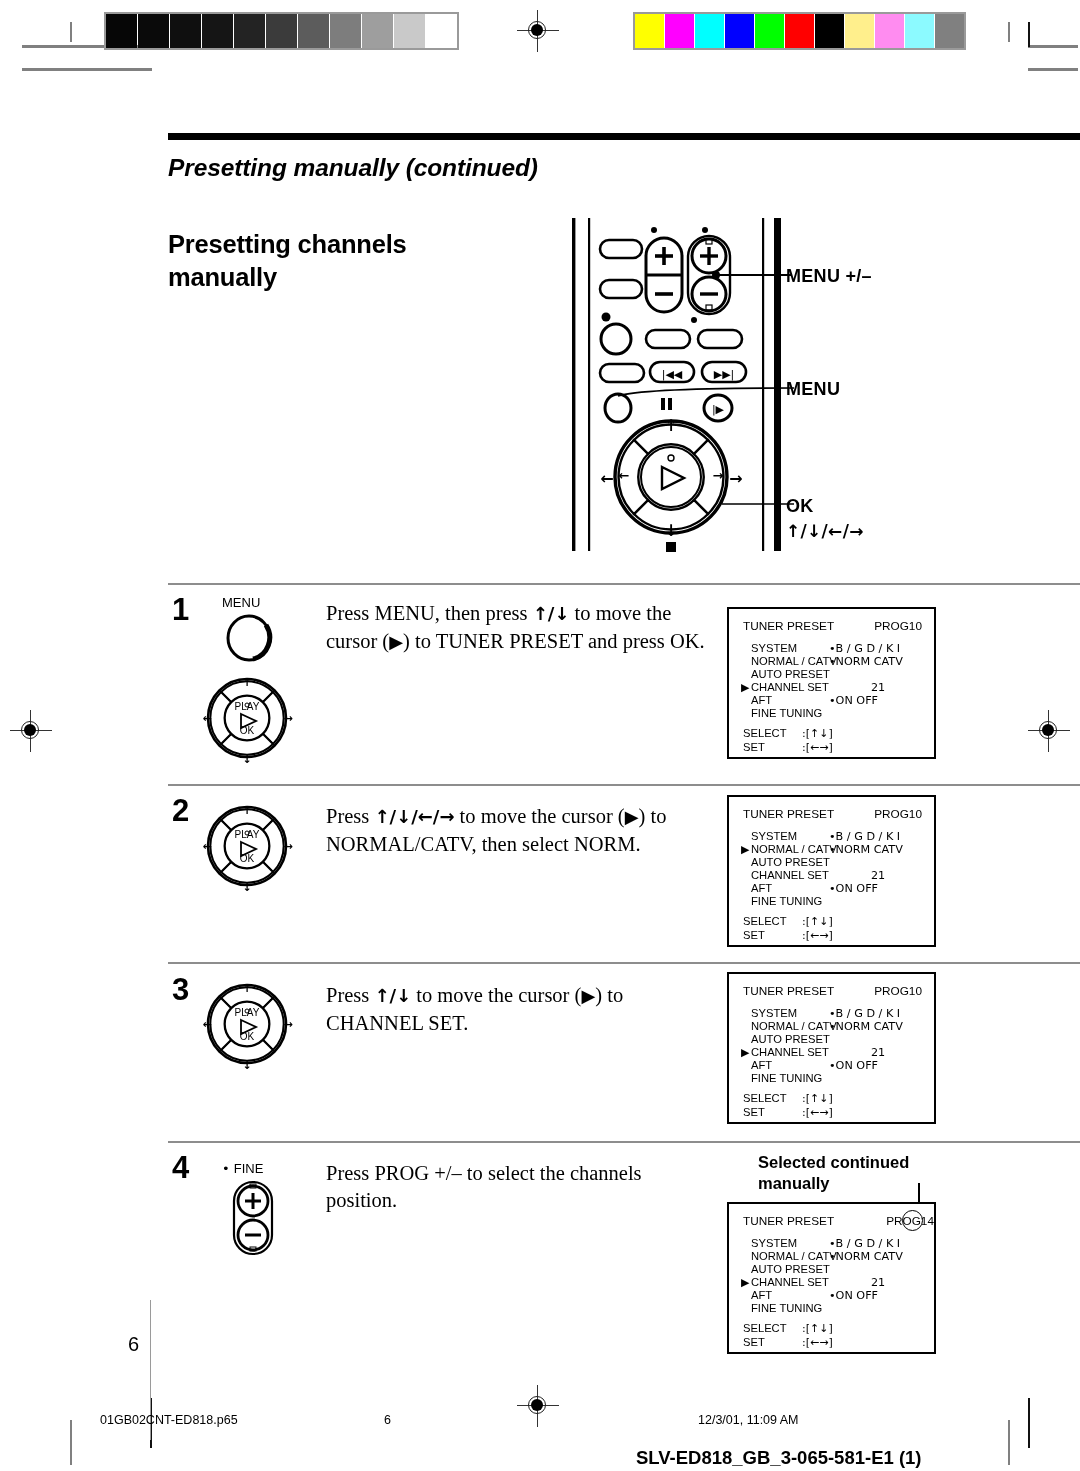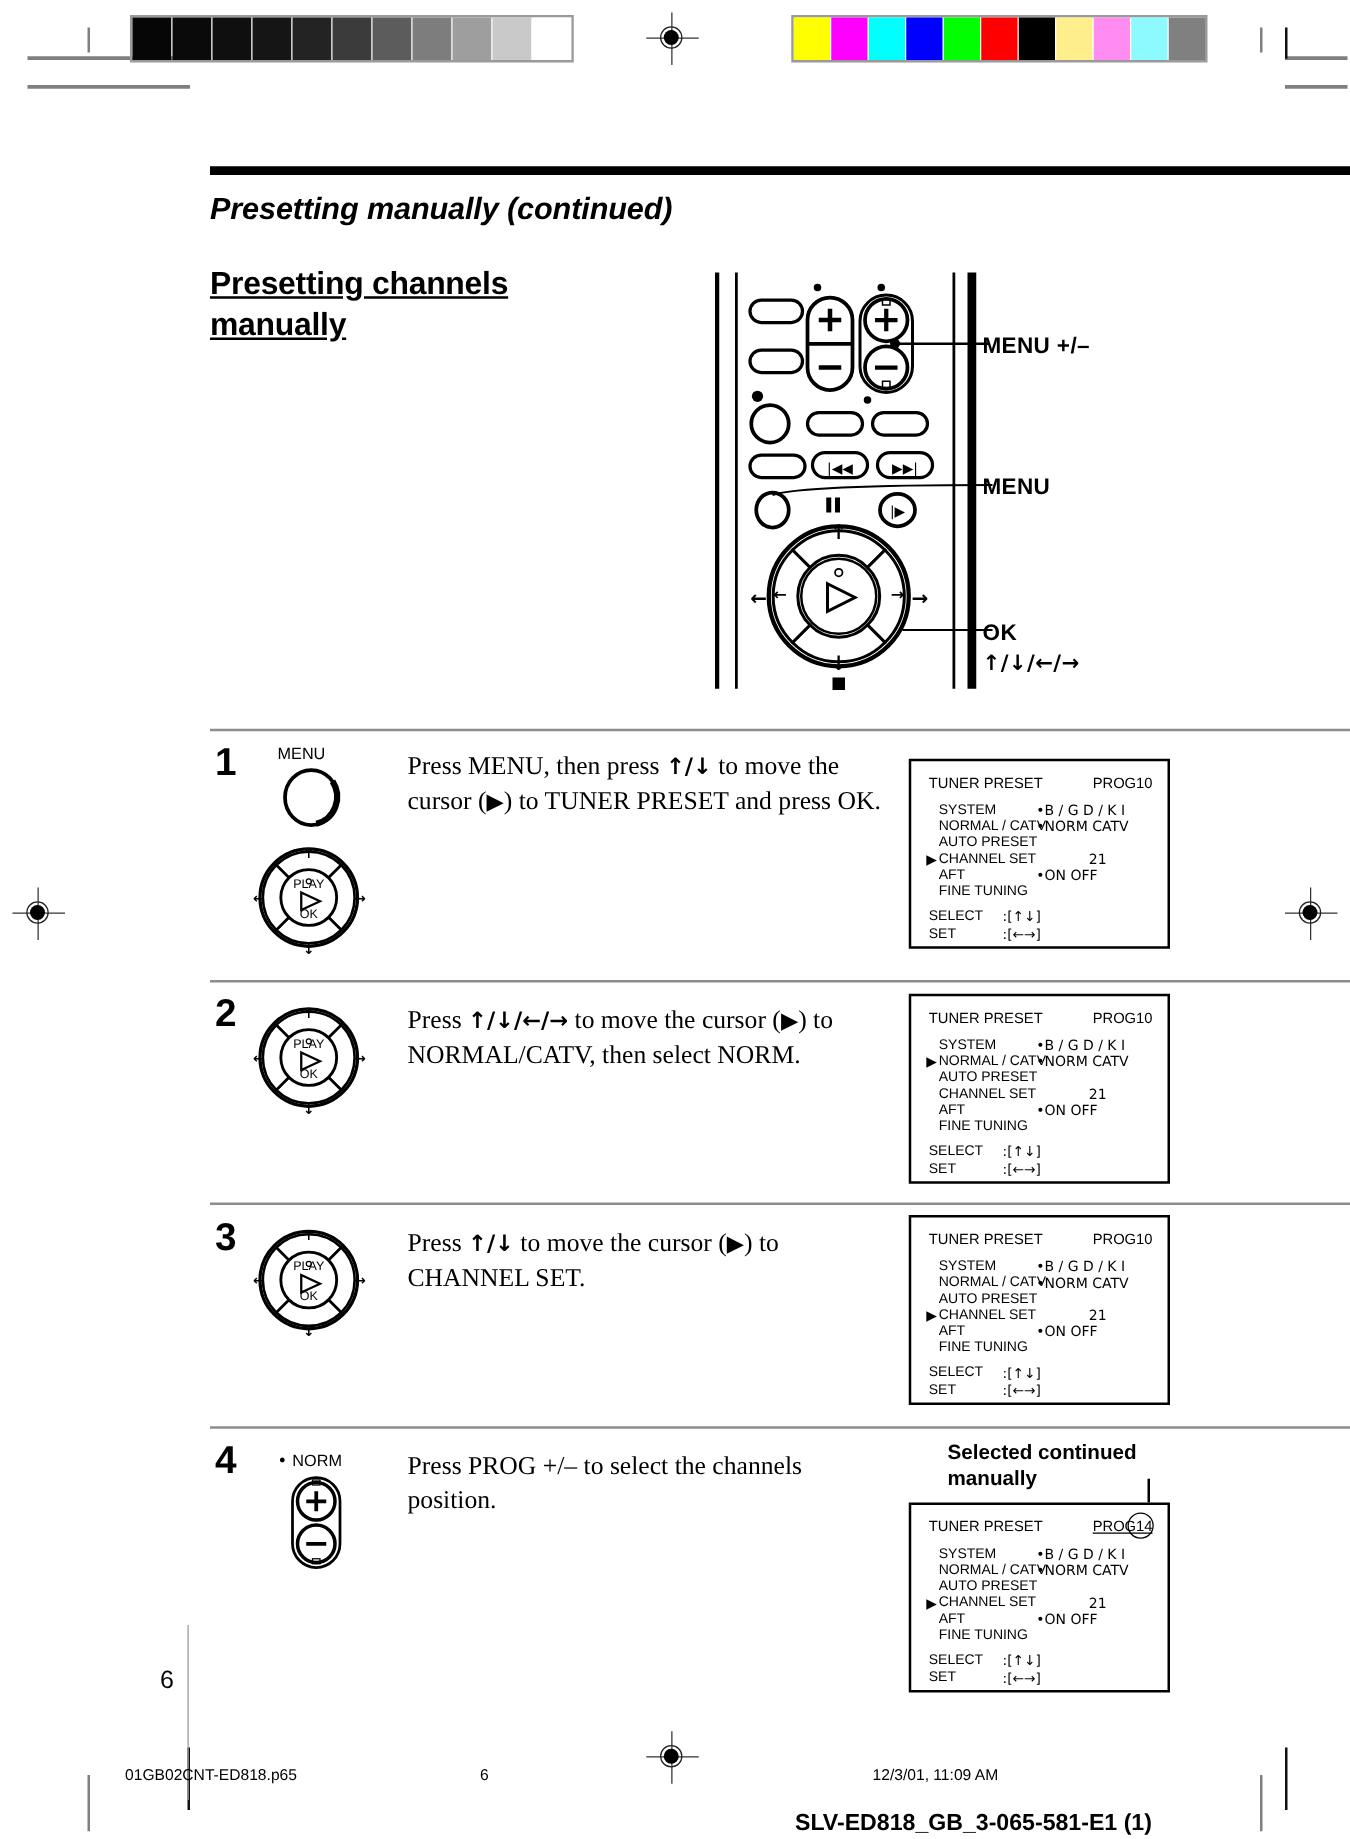--- a/index.html
+++ b/index.html
@@ -131,21 +131,21 @@
     <div class="sw" style="background: rgb(0, 0, 0);"></div>
     <div class="sw" style="background: rgb(255, 239, 140);"></div>
     <div class="sw" style="background: rgb(255, 140, 240);"></div>
     <div class="sw" style="background: rgb(140, 250, 255);"></div>
     <div class="sw" style="background: rgb(128, 128, 128);"></div>
   </div>
 
 <div class="rulebar" style="left:168px;top:133px;width:912px;height:7px;"></div>
 <div class="head-title" style="left:168px;top:154px;">Presetting manually (continued)</div>
 
-<div class="sec-title" style="left:168px;top:211px;width:380px;text-decoration:underline;">
+<div class="sec-title" style="left:168px;top:228px;width:380px;">
   <span>Presetting channels</span><br>
   <span>manually</span>
 </div>
 
 <svg class="abs" style="left:566px;top:212px;" width="330" height="345" viewBox="0 0 330 345">
 
   <rect x="6" y="6" width="3.4" height="333" fill="#000"></rect>
   <rect x="22" y="6" width="2.2" height="333" fill="#000"></rect>
   <rect x="196" y="6" width="2.2" height="333" fill="#000"></rect>
   <rect x="208" y="6" width="7" height="333" fill="#000"></rect>
@@ -356,21 +356,21 @@
     <div class="row dot" style="left: 100px; top: 85px;">•ON          OFF</div>
     <div class="row" style="left: 22px; top: 98px;">FINE TUNING</div>
     <div class="row" style="left: 14px; top: 118px;">SELECT</div>
     <div class="row key" style="left: 73px; top: 118px;">:[↑↓]</div>
     <div class="row" style="left: 14px; top: 132px;">SET</div>
     <div class="row key" style="left: 73px; top: 132px;">:[←→]</div>
   </div>
 
 <div class="stepnum" style="left:172px;top:1150px;">4</div>
 <div class="btnlabel" style="left:222px;top:1161px;">
-  <span style="font-family:'DejaVu Sans',sans-serif;">• </span><span>NORM</span>
+  <span style="font-family:'DejaVu Sans',sans-serif;">• </span><span>FINE</span>
 </div>
 <svg class="abs" style="left:230px;top:1180px;" width="46" height="78" viewBox="0 0 46 78">
   <rect x="4" y="2" width="38" height="72" rx="19" fill="#fff" stroke="#000" stroke-width="2.2"></rect>
   <circle cx="23" cy="21" r="15" fill="#fff" stroke="#000" stroke-width="2.8"></circle>
   <line x1="15" y1="21" x2="31" y2="21" stroke="#000" stroke-width="3"></line>
   <line x1="23" y1="13" x2="23" y2="29" stroke="#000" stroke-width="3"></line>
   <circle cx="23" cy="55" r="15" fill="#fff" stroke="#000" stroke-width="2.8"></circle>
   <line x1="15" y1="55" x2="31" y2="55" stroke="#000" stroke-width="3"></line>
   <rect x="20" y="4" width="6" height="4" fill="none" stroke="#000" stroke-width="1"></rect>
   <rect x="20" y="67" width="6" height="4" fill="none" stroke="#000" stroke-width="1"></rect>
@@ -380,21 +380,21 @@
 </div>
 
 <div class="caplabel" style="left:758px;top:1152px;width:200px;">
   <span>Selected continued</span><br>
   <span>manually</span>
 </div>
 <div class="leaderline" style="left:918px;top:1183px;width:1.8px;height:31px;"></div>
 
 <div class="osd" style="left:727px;top:1202px;width:209px;height:152px;">
     <div class="row hdr" style="left: 14px; top: 10px;">TUNER PRESET</div>
-    <div class="row hdr" style="right: 12px; top: 10px; text-decoration: underline;">PROG14</div>
+    <div class="row hdr" style="right: 0; top: 10px;">PROG14</div>
     <div class="circlehl" style="right: 11px; top: 6px; width: 19px; height: 19px;"></div>
     <div class="row" style="left: 22px; top: 33px;">SYSTEM</div>
     <div class="row dot" style="left: 100px; top: 33px;">•B / G    D / K     I</div>
     <div class="row" style="left: 22px; top: 46px;">NORMAL / CATV</div>
     <div class="row dot" style="left: 100px; top: 46px;">•NORM  CATV</div>
     <div class="row" style="left: 22px; top: 59px;">AUTO PRESET</div>
     <div class="row" style="left: 22px; top: 72px;">CHANNEL SET</div>
     <div class="row dot" style="left: 142px; top: 72px;">21</div>
     <div class="cur" style="left: 12px; top: 72px;">▶</div>
     <div class="row" style="left: 22px; top: 85px;">AFT</div>

